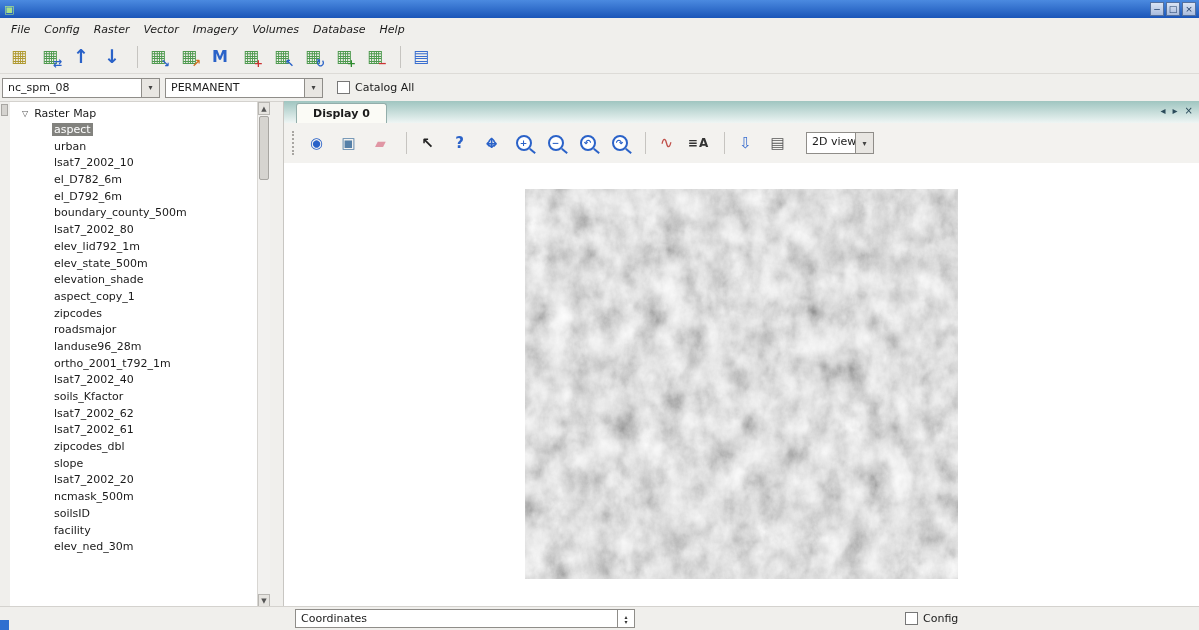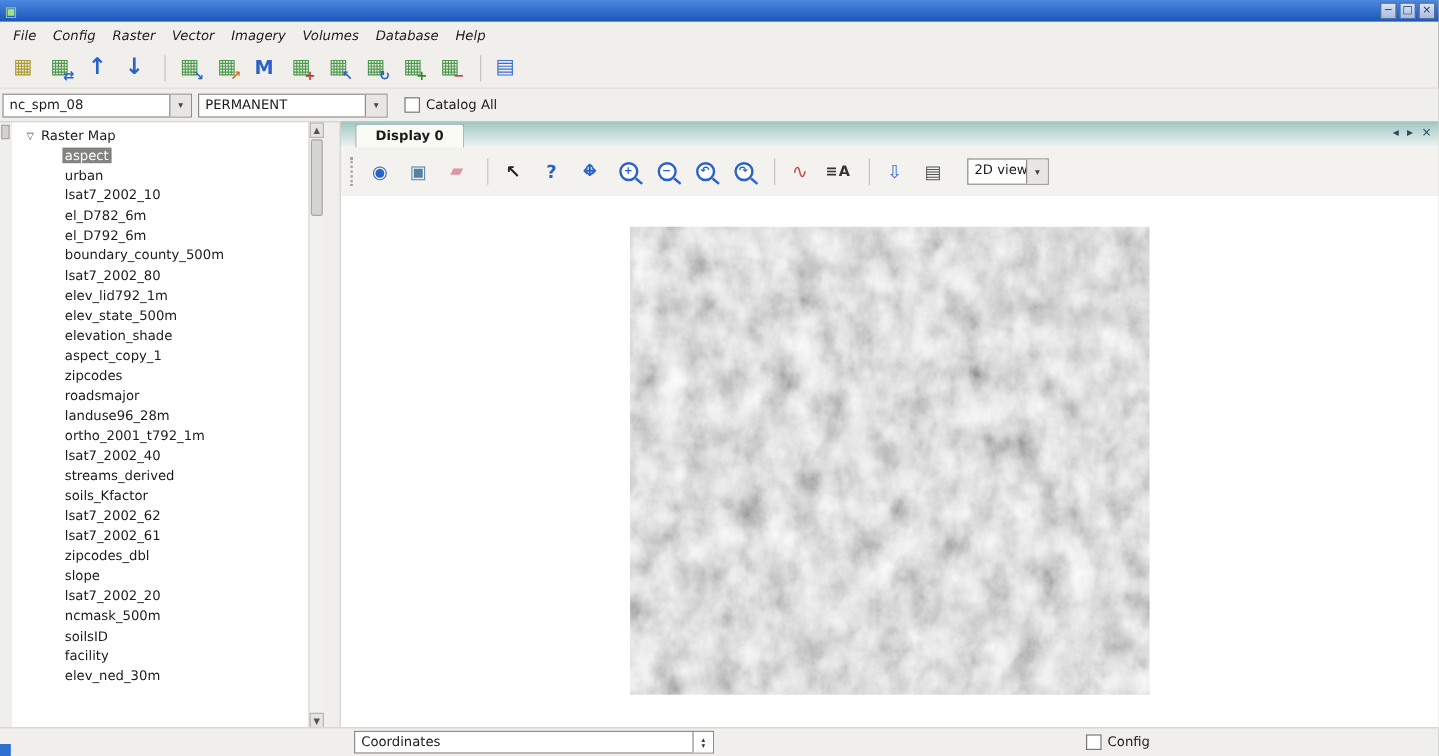--- a/index.html
+++ b/index.html
@@ -96,21 +96,21 @@
   [data-name="save-display-icon"] .g{color:#3a6ecf;font-size:15px;}
   [data-name="print-icon"] .g{color:#555;font-size:15px;}
   .combo.view{width:68px;margin-left:10px;height:22px;}
   .canvas{position:absolute;top:62px;left:0;right:0;bottom:0;background:#fff;display:flex;
     align-items:flex-start;justify-content:center;}
   .raster-wrap{margin-top:26px;line-height:0;}
 
   
   .statusbar{position:absolute;left:0;right:0;bottom:0;height:23px;background:#f0efec;border-top:1px solid #d4d2ce;
     display:flex;align-items:center;}
-  .combo.coord{margin-left:295px;width:300px;height:19px;}
+  .combo.coord{margin-left:295px;width:340px;height:19px;}
   .spin{width:16px;border-left:1px solid #8f8d89;display:flex;flex-direction:column;align-items:center;
     justify-content:center;font-size:6px;line-height:5px;color:#333;background:#fff;}
   .render-group{position:absolute;left:905px;top:5px;display:flex;align-items:center;gap:5px;}
   .blue-frag{position:absolute;left:0;bottom:0;width:9px;height:10px;background:#2f6fd0;z-index:5;}
 </style>
 </head>
 <body>
 
 <div class="app" data-name="data-catalog-window">
 
@@ -219,21 +219,20 @@
       <div class="titem" data-name="tree-item"><span>lsat7_2002_80</span></div>
       <div class="titem" data-name="tree-item"><span>elev_lid792_1m</span></div>
       <div class="titem" data-name="tree-item"><span>elev_state_500m</span></div>
       <div class="titem" data-name="tree-item"><span>elevation_shade</span></div>
       <div class="titem" data-name="tree-item"><span>aspect_copy_1</span></div>
       <div class="titem" data-name="tree-item"><span>zipcodes</span></div>
       <div class="titem" data-name="tree-item"><span>roadsmajor</span></div>
       <div class="titem" data-name="tree-item"><span>landuse96_28m</span></div>
       <div class="titem" data-name="tree-item"><span>ortho_2001_t792_1m</span></div>
       <div class="titem" data-name="tree-item"><span>lsat7_2002_40</span></div>
-      <div class="titem" data-name="tree-item"><span>streams_derived</span></div>
       <div class="titem" data-name="tree-item"><span>soils_Kfactor</span></div>
       <div class="titem" data-name="tree-item"><span>lsat7_2002_62</span></div>
       <div class="titem" data-name="tree-item"><span>lsat7_2002_61</span></div>
       <div class="titem" data-name="tree-item"><span>zipcodes_dbl</span></div>
       <div class="titem" data-name="tree-item"><span>slope</span></div>
       <div class="titem" data-name="tree-item"><span>lsat7_2002_20</span></div>
       <div class="titem" data-name="tree-item"><span>ncmask_500m</span></div>
       <div class="titem" data-name="tree-item"><span>soilsID</span></div>
       <div class="titem" data-name="tree-item"><span>facility</span></div>
       <div class="titem" data-name="tree-item"><span>elev_ned_30m</span></div>

